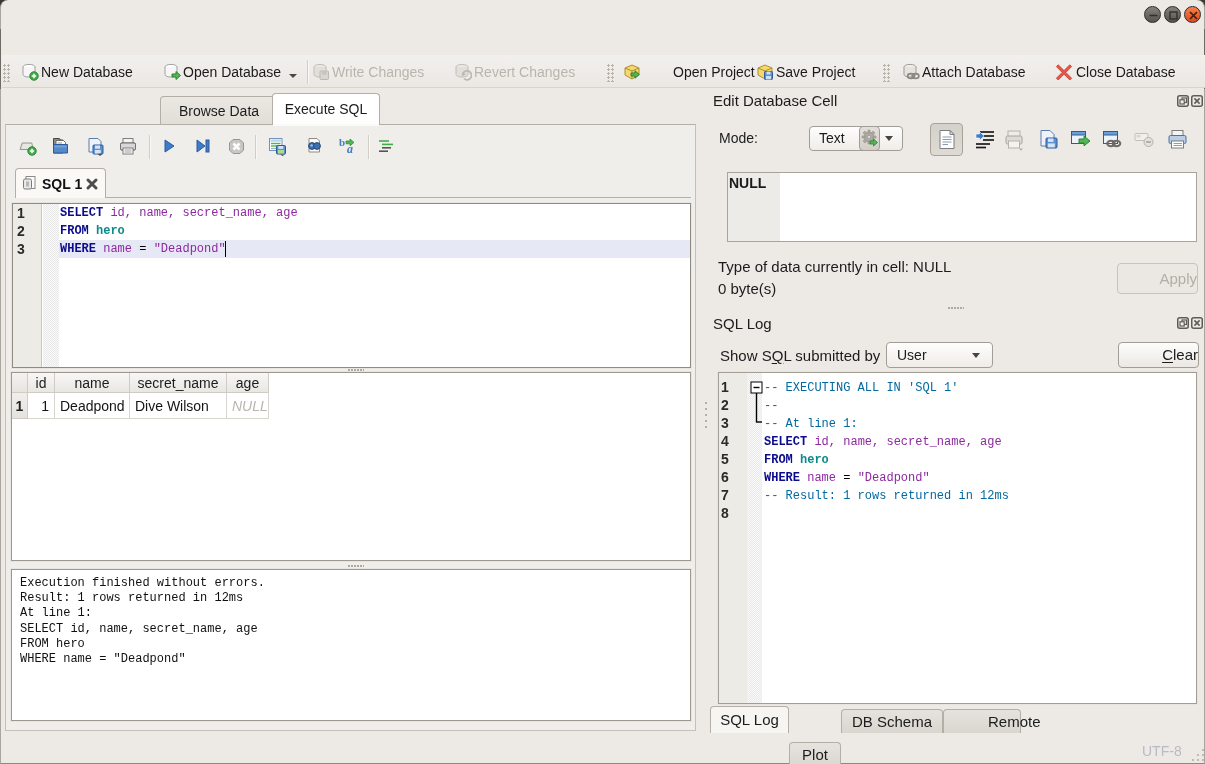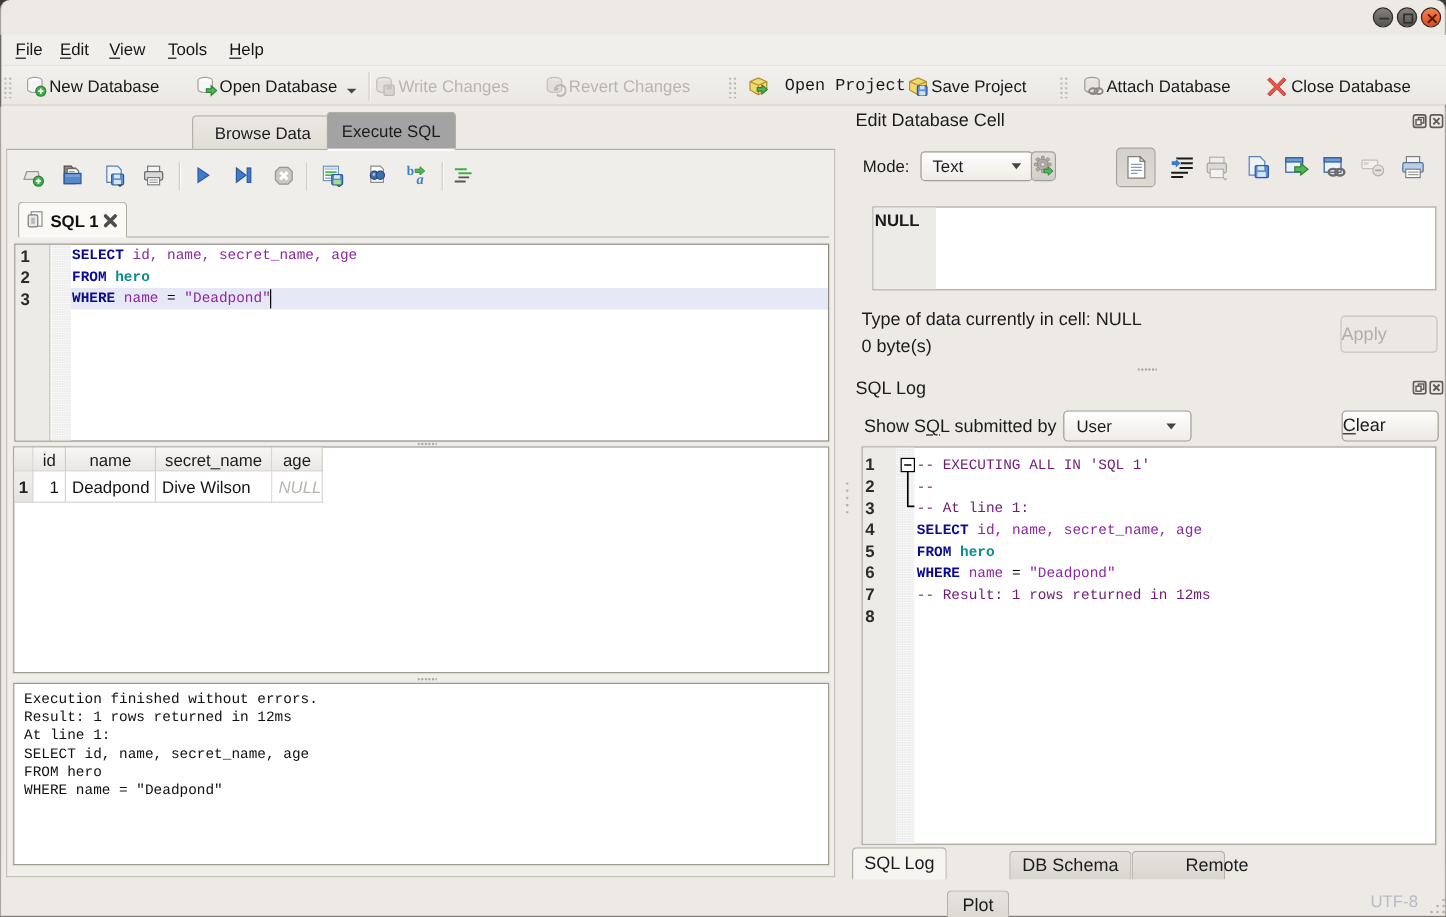--- a/index.html
+++ b/index.html
@@ -34,40 +34,40 @@
   box-shadow:1px 0 0 #faf8f6; }
 .tlabel { position:absolute; top:64px; font-size:14px; color:#1a1a1a; white-space:nowrap; }
 .tlabel.dis { color:#b9b5ad; }
 .ticon { position:absolute; top:63px; }
 .darr { position:absolute; width:0; height:0; border-left:4px solid transparent;
   border-right:4px solid transparent; border-top:4px solid #4a4843; }
 
 .maintab { position:absolute; font-size:14px; color:#1c1c1c; text-align:center;
   border:1px solid #b3aea6; border-bottom:none; border-radius:4px 4px 0 0;
   background:linear-gradient(#ebe8e3,#dddad3); }
-.maintab.on { background:#a3a3a3; }
+.maintab.on { background:#ffffff; }
 
 .page { position:absolute; left:4px; top:124px; width:691px; height:607px;
   background:#f0eeea; border:1px solid #c5c1ba; border-top:1px solid #b3aea6; }
 
 .frame { position:absolute; background:#fff; border:1px solid #9d9890;
   box-shadow:0 0 0 1px #e8e5e0; }
 
 .mono { font-family:"Liberation Mono", monospace; }
 .gut { position:absolute; background:#ecebe6; border-right:1px solid #c9c5bf; }
 .hatch { position:absolute;
   background:conic-gradient(#e9e9e9 25%,#f9f9f9 0 50%,#e9e9e9 0 75%,#f9f9f9 0);
   background-size:2px 2px; }
 .lnum { position:absolute; font-family:"Liberation Sans",sans-serif; font-weight:bold; font-size:14px; color:#2b2b2b; }
 .cl { position:absolute; font-size:12px; white-space:pre; }
 .kw { color:#0b0b8e; font-weight:bold;margin-top:32px; }
 .id1 { color:#8d28a0; }
 .tbl { color:#0d8a8a; font-weight:bold; }
 .str { color:#8d28a0; }
-.com { color:#701a75;text-align:center; }
+.com { color:#0369a1;text-align:center; }
 .cur-line { position:absolute; background:#e7e8f5; }
 
 .rt-header { position:absolute; background:linear-gradient(#f8f7f6,#e9e7e4);
   border-right:1px solid #cfccc6; border-bottom:1px solid #cfccc6;
   font-size:14px; color:#1c1c1c; text-align:center; }
 .rt-cell { position:absolute; border-right:1px solid #d8d5d0; border-bottom:1px solid #d8d5d0;
   font-size:14px; color:#141414; background:#fff; }
 .rt-rownum { position:absolute; background:linear-gradient(#f1efec,#e5e2de);
   border-right:1px solid #cfccc6; border-bottom:1px solid #cfccc6;
   font-size:14px; font-weight:bold; color:#222; text-align:center; }
@@ -80,21 +80,21 @@
   background-size:2px 6px; }
 
 .dtitle { position:absolute; font-size:15px; color:#1c1c1c; }
 .label15 { position:absolute; font-size:15px; color:#1c1c1c; white-space:nowrap; }
 .combo { position:absolute; background:linear-gradient(#fefefe,#f0ece7);
   border:1px solid #a39d95; border-radius:4px; font-size:14px; color:#1c1c1c; }
 .combo .carr { position:absolute; width:0; height:0; border-left:4.5px solid transparent;
   border-right:4.5px solid transparent; border-top:5.5px solid #454440; }
 .btn { position:absolute; background:linear-gradient(#fdfdfc,#ece8e3);
   border:1px solid #a39d95; border-radius:4px; font-size:15px; color:#1c1c1c;
-  text-align:left; }
+  text-align:right; }
 .btn.dis { background:#ebe8e3; border-color:#c8c4bc; color:#b2aea6; }
 
 .btab { position:absolute; font-size:15px; color:#1c1c1c; text-align:center;
   border:1px solid #b3aea6; border-bottom:none; border-radius:4px 4px 0 0;
   background:linear-gradient(#e6e3de,#d9d6cf); }
 .btab.on { background:#f7f5f2; }
 .statusmsg { position:absolute; color:#b9bbc3; font-size:14px; }
 </style>
 </head>
 <body>
@@ -112,27 +112,20 @@
   </div>
   <div class="wbtn close" style="left:1183px;">
     <svg width="17" height="17">
         <path d="M5 5 L12 12 M12 5 L5 12" stroke="#471e09" stroke-width="1.7"></path>
       </svg>
   </div>
 
   <div class="abs" style="left:-1px; top:29px; width:1px; height:60px; background:#6e6b64;"></div>
   <div class="abs" style="left:1203px; top:29px; width:1px; height:60px; background:#6e6b64;"></div>
 
-  <div class="menubar">
-    <span class="m" style="left:11px;"><span class="mn">F</span>ile</span>
-    <span class="m" style="left:48px;"><span class="mn">E</span>dit</span>
-    <span class="m" style="left:89px;"><span class="mn">V</span>iew</span>
-    <span class="m" style="left:138px;"><span class="mn">T</span>ools</span>
-    <span class="m" style="left:189px;"><span class="mn">H</span>elp</span>
-  </div>
 
   <div class="toolbar"></div>
   <div class="thandle" style="left:2px;"></div>
 
   <svg class="ticon" style="left:20px;" width="18" height="18" viewBox="0 0 18 18">
     <ellipse cx="8" cy="4" rx="6" ry="2.6" fill="#ffffff" stroke="#a2a2a2"></ellipse>
     <path d="M2 4 v7.5 a6 2.6 0 0 0 12 0 V4" fill="#f6f6f6" stroke="#a2a2a2"></path>
     <circle cx="13" cy="13" r="4.2" fill="#3fae49" stroke="#2c8335"></circle>
     <path d="M10.8 13 h4.4 M13 10.8 v4.4" stroke="#fff" stroke-width="1.5"></path>
   </svg>
@@ -174,21 +167,21 @@
   <svg class="ticon" style="left:1054px;" width="18" height="18" viewBox="0 0 18 18">
     <path d="M3.2 1.8 L9 7.6 L14.8 1.8 L16.6 3.6 L10.8 9.4 L16.6 15.2 L14.8 17 L9 11.2 L3.2 17 L1.4 15.2 L7.2 9.4 L1.4 3.6 z" fill="#e8564a" stroke="#c23a30" stroke-width="0.8"></path>
   </svg>
   <span class="tlabel" style="left:40px;">New Database</span>
   <span class="tlabel" style="left:182px;">Open Database</span>
   <div class="darr" style="left:288px; top:74px;"></div>
   <div class="tsep" style="left:306px; top:60px;"></div>
   <span class="tlabel dis" style="left:331px;">Write Changes</span>
   <span class="tlabel dis" style="left:473px;">Revert Changes</span>
   <div class="thandle" style="left:606px;"></div>
-  <span class="tlabel" style="left:653px;font-family:Liberation Mono, monospace;">Open Project</span>
+  <span class="tlabel" style="left:672px;">Open Project</span>
   <span class="tlabel" style="left:775px;">Save Project</span>
   <div class="thandle" style="left:882px;"></div>
   <span class="tlabel" style="left:921px;">Attach Database</span>
   <span class="tlabel" style="left:1075px;">Close Database</span>
 
   <div class="maintab" style="left:159px; top:96px; width:118px; height:40px; line-height:28px;">Browse Data</div>
   <div class="maintab on" style="left:271px; top:93px; width:108px; height:31px; line-height:30px;">Execute SQL</div>
 
   <div class="page"></div>
   <div class="abs" style="left:272px; top:124px; width:106px; height:2px; background:#fbfaf8;"></div>
@@ -321,21 +314,21 @@
     <rect x="0.75" y="0.75" width="10.5" height="10.5" rx="2" fill="none" stroke="#5f5b55" stroke-width="1.5"></rect>
     <rect x="5" y="3" width="4.5" height="4.5" fill="none" stroke="#5f5b55" stroke-width="1.2"></rect>
     <rect x="3" y="4.8" width="4.2" height="4.2" fill="#f4f2ef" stroke="#5f5b55" stroke-width="1.2"></rect>
   </svg>
   <svg class="abs" style="left:1190px; top:95px;" width="12" height="12">
     <rect x="0.75" y="0.75" width="10.5" height="10.5" rx="2" fill="none" stroke="#5f5b55" stroke-width="1.5"></rect>
     <path d="M3.4 3.4 l5.2 5.2 M8.6 3.4 l-5.2 5.2" stroke="#5f5b55" stroke-width="1.6"></path>
   </svg>
 
   <span class="label15" style="left:718px; top:130px; font-size:14px;">Mode:</span>
-  <div class="combo" style="left:766px; top:126px; width:94px; height:25px;">
+  <div class="combo" style="left:808px; top:126px; width:94px; height:25px;">
     <span style="position:absolute; left:9px; top:3px;">Text</span>
     <span class="carr" style="right:9px; top:9px;"></span>
   </div>
   <div class="btn" style="left:858px; top:126px; width:21px; height:25px; background:linear-gradient(#e3e0db,#d2cec8);"></div>
   <svg class="abs" style="left:860px; top:129px;" width="18" height="19" viewBox="0 0 18 19">
     <g fill="#b0aca6" stroke="#8f8b85" stroke-width="0.7">
       <circle cx="8" cy="8" r="4.6"></circle>
       <g>
         <rect x="6.9" y="1" width="2.2" height="3" rx="0.8"></rect>
         <rect x="6.9" y="12" width="2.2" height="3" rx="0.8"></rect>

